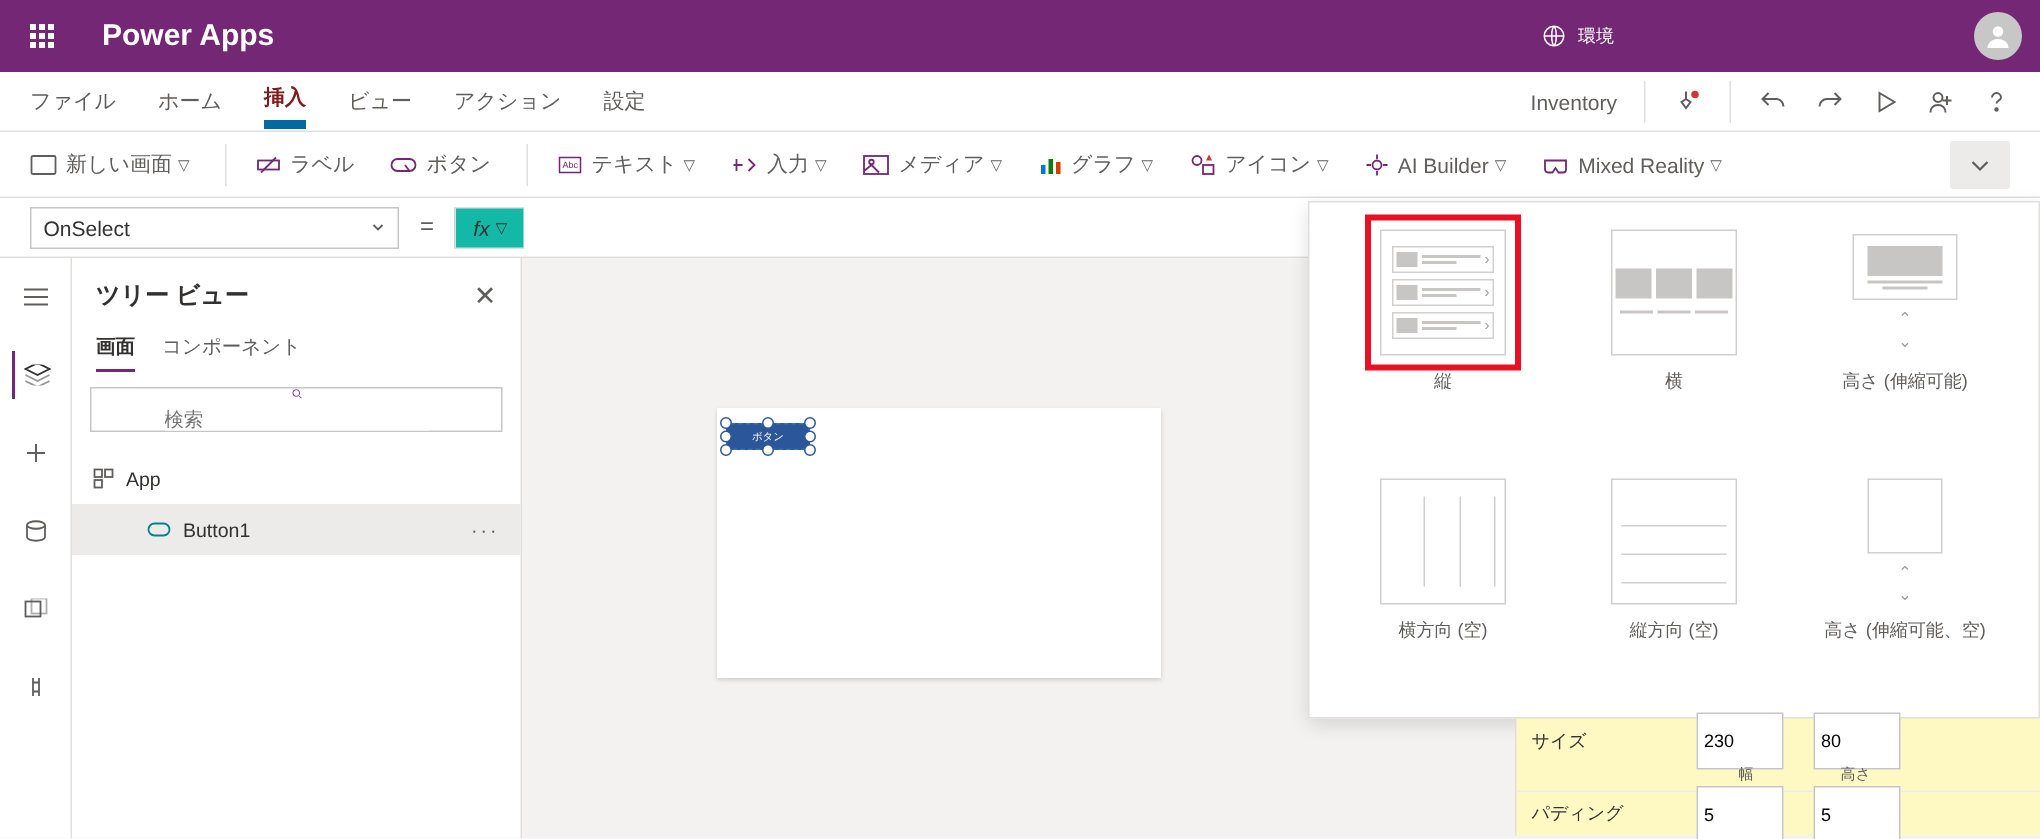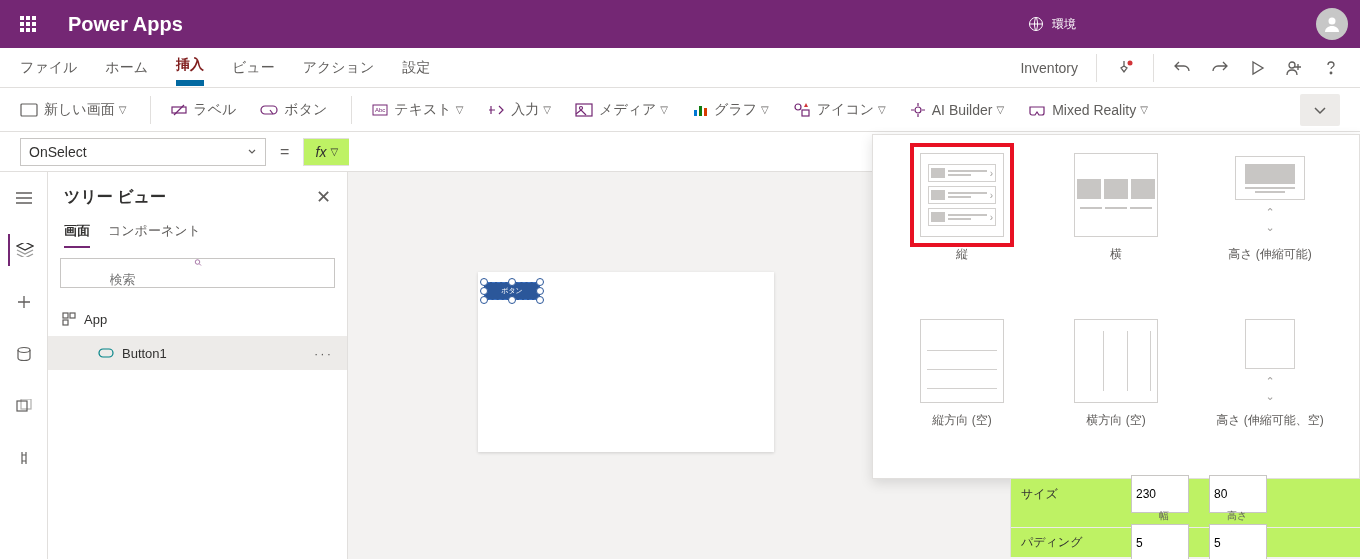--- a/index.html
+++ b/index.html
@@ -28,21 +28,21 @@
 .ribbon { height:44px; background:#fff; border-bottom:1px solid #e1dfdd; display:flex; align-items:center; padding:0 20px; color:#605e5c; font-size:14px; }
 .ribbon .ritem { display:flex; align-items:center; margin-right:24px; cursor:pointer; }
 .ribbon .ritem .ico { margin-right:6px; color:#742774; }
 .ribbon .ritem .chev { margin-left:4px; font-size:10px; color:#605e5c; }
 .ribbon-spacer { flex:1; }
 .ribbon .expand-btn { width:40px; height:32px; background:#edebe9; display:flex; align-items:center; justify-content:center; cursor:pointer; border-radius:2px; }
 
 .formula-row { height:40px; background:#fff; border-bottom:1px solid #e1dfdd; display:flex; align-items:center; padding:0 20px; font-size:14px; }
 .prop-dd { width:246px; height:28px; border:1px solid #c8c6c4; display:flex; align-items:center; justify-content:space-between; padding:0 8px; background:#fff; cursor:pointer; }
 .eq { margin:0 14px; color:#605e5c; font-size:16px; }
-.fx-cell { width:46px; height:28px; border:1px solid #e1dfdd; border-right:none; display:flex; align-items:center; justify-content:center; font-style:italic; background:#bef264; }
+.fx-cell { width:46px; height:28px; border:1px solid #e1dfdd; border-right:none; display:flex; align-items:center; justify-content:center; font-style:italic; background:#14b8a6; }
 .fx-cell .chev { font-size:10px; margin-left:4px; font-style:normal; }
 .formula-input { flex:1; height:28px; border:1px solid #e1dfdd; padding:0 8px; background:#fff; font-family:Consolas,monospace; font-size:14px; display:flex; align-items:center; }
 .tok-fn { color:#0078d4; }
 .tok-pn { color:#323130; }
 .tok-id { color:#a31515; }
 
 .main { display:flex; height:calc(559px - 48px - 40px - 44px - 40px); }
 .rail { width:48px; background:#fff; border-right:1px solid #e1dfdd; display:flex; flex-direction:column; align-items:center; padding-top:10px; gap:20px; }
 .rail .ricon { width:32px; height:32px; display:flex; align-items:center; justify-content:center; cursor:pointer; color:#605e5c; }
 .rail .ricon.active { border-left:2px solid #742774; color:#323130; }
@@ -81,21 +81,21 @@
 .listrow .lines span:last-child { width:60%; }
 .listrow .ar { font-size:10px; color:#a19f9d; }
 .hthumbs { display:flex; gap:3px; }
 .hthumbs div { width:24px; height:20px; background:#c8c6c4; }
 .rows3 { width:70px; }
 .rows3 div { height:19px; border-bottom:1px solid #d2d0ce; }
 .cols3 { width:70px; height:60px; display:flex; }
 .cols3 div { flex:1; border-right:1px solid #d2d0ce; }
 .updn { font-size:11px; color:#a19f9d; margin-top:2px; }
 
-.props-panel { position:absolute; right:0; top:478px; width:350px; background:#bef264; border-top:1px solid #e1dfdd; border-left:1px solid #e1dfdd; font-size:12px; }
+.props-panel { position:absolute; right:0; top:478px; width:350px; background:#fef9c3; border-top:1px solid #e1dfdd; border-left:1px solid #e1dfdd; font-size:12px; }
 .prow { display:flex; align-items:center; height:30px; padding:0 10px; }
 .prow .plab { width:110px; }
 .prow input { width:58px; height:38px; border:1px solid #c8c6c4; padding:0 4px; font-size:12px; }
 .psub { display:flex; gap:58px; padding:0 0 4px 148px; font-size:10px; color:#605e5c; }
 
 svg { display:block; }
 </style>
 </head>
 <body>
 
@@ -450,37 +450,37 @@
         <div style="width:50px;height:2px;background:#c8c6c4;margin-top:3px"></div>
         <div style="width:30px;height:2px;background:#c8c6c4;margin-top:2px"></div>
       </div>
       <div class="updn">⌃</div>
         <div class="updn" style="margin-top:-2px">⌄</div>
     </div>
     <div class="glabel">高さ (伸縮可能)</div>
   </div>
   <div class="gcell">
     <div class="gicon">
-        <div class="rows3">
-          <div></div>
-          <div></div>
-          <div></div>
-        </div>
-      </div>
-    <div class="glabel">縦方向 (空)</div>
+        <div class="cols3">
+          <div></div>
+          <div></div>
+          <div></div>
+        </div>
+      </div>
+    <div class="glabel">横方向 (空)</div>
   </div>
   <div class="gcell">
     <div class="gicon">
-        <div class="cols3">
-          <div></div>
-          <div></div>
-          <div></div>
-        </div>
-      </div>
-    <div class="glabel">横方向 (空)</div>
+        <div class="rows3">
+          <div></div>
+          <div></div>
+          <div></div>
+        </div>
+      </div>
+    <div class="glabel">縦方向 (空)</div>
   </div>
   <div class="gcell">
     <div class="gicon" style="border:none">
       <div style="width:50px;height:54px;border:1px solid #d2d0ce"></div>
       <div class="updn">⌃</div>
         <div class="updn" style="margin-top:-2px">⌄</div>
     </div>
     <div class="glabel">高さ (伸縮可能、空)</div>
   </div>
 </div>

